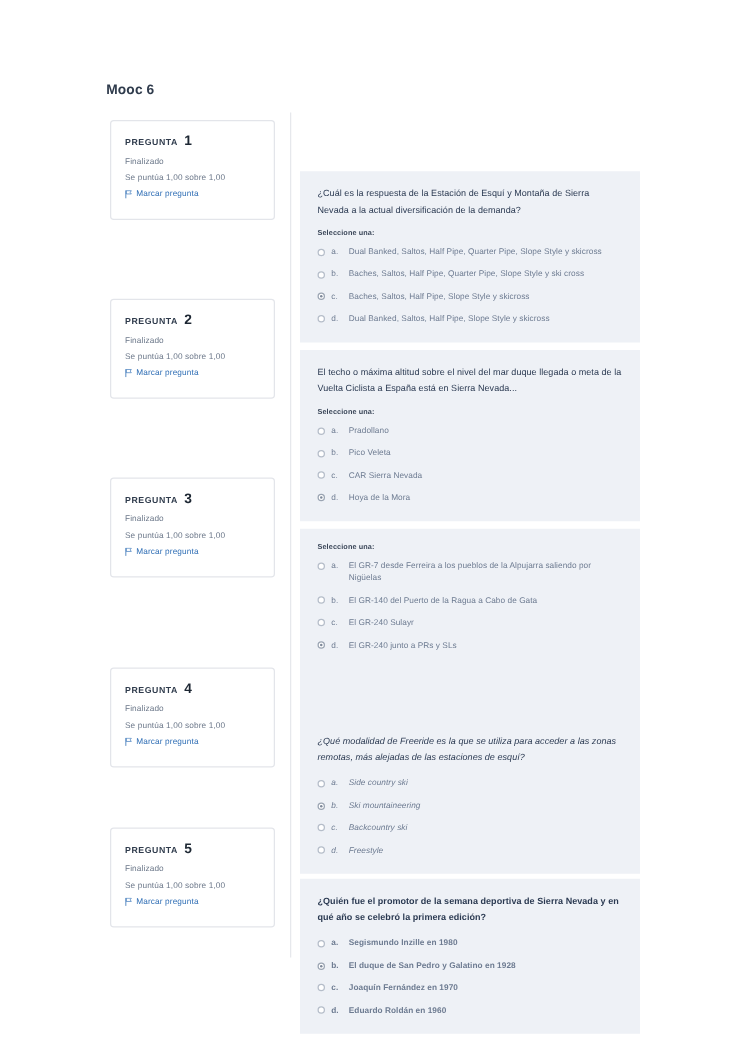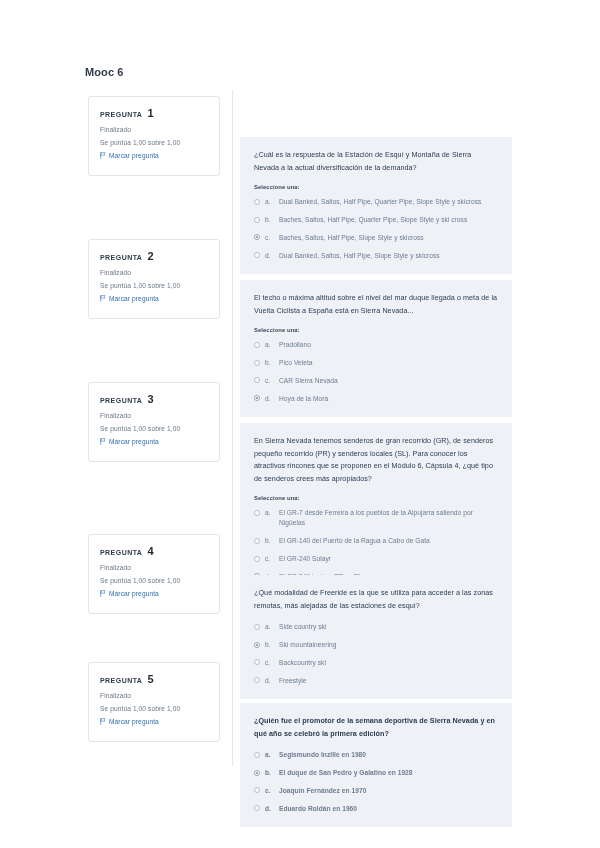--- a/index.html
+++ b/index.html
@@ -296,21 +296,20 @@
           <div class="info-line">Se puntúa 1,00 sobre 1,00</div>
           <div class="flag-row">
             <svg class="flag-icon" viewBox="0 0 10 12">
               <path d="M1 0.5 L1 11.5" stroke="#2f6eb5" stroke-width="1.1" fill="none"></path>
               <path d="M1.6 1 L8.5 1 L7 3.2 L8.5 5.4 L1.6 5.4 Z" fill="none" stroke="#2f6eb5" stroke-width="0.9"></path>
             </svg>
             <a class="flag-link" href="#">Marcar pregunta</a>
           </div>
         </div>
         <div class="q-panel" style="min-height: 156px;">
-          <div class="q-text">En Sierra Nevada tenemos senderos de gran recorrido (GR), de senderos pequeño recorrido (PR) y senderos locales (SL). Para conocer los atractivos rincones que se proponen en el Módulo 6, Cápsula 4, ¿qué tipo de senderos crees más apropiados?</div>
           <div class="q-prompt">Seleccione una:</div>
           <ul class="opt-list">
             <li class="opt faded">
               <span class="radio"></span>
               <span class="opt-letter">a.</span>
               <span class="opt-text">El GR-7 desde Ferreira a los pueblos de la Alpujarra saliendo por Nigüelas</span>
             </li>
             <li class="opt faded">
               <span class="radio"></span>
               <span class="opt-letter">b.</span>
@@ -338,21 +337,21 @@
           <div class="info-line">Finalizado</div>
           <div class="info-line">Se puntúa 1,00 sobre 1,00</div>
           <div class="flag-row">
             <svg class="flag-icon" viewBox="0 0 10 12">
               <path d="M1 0.5 L1 11.5" stroke="#2f6eb5" stroke-width="1.1" fill="none"></path>
               <path d="M1.6 1 L8.5 1 L7 3.2 L8.5 5.4 L1.6 5.4 Z" fill="none" stroke="#2f6eb5" stroke-width="0.9"></path>
             </svg>
             <a class="flag-link" href="#">Marcar pregunta</a>
           </div>
         </div>
-        <div class="q-panel" style="min-height: 114px;">
+        <div class="q-panel" style="min-height: 114px; font-style: italic;">
           <div class="q-text">¿Qué modalidad de Freeride es la que se utiliza para acceder a las zonas remotas, más alejadas de las estaciones de esquí?</div>
           <ul class="opt-list">
             <li class="opt faded">
               <span class="radio"></span>
               <span class="opt-letter">a.</span>
               <span class="opt-text">Side country ski</span>
             </li>
             <li class="opt faded">
               <span class="radio checked"></span>
               <span class="opt-letter">b.</span>

